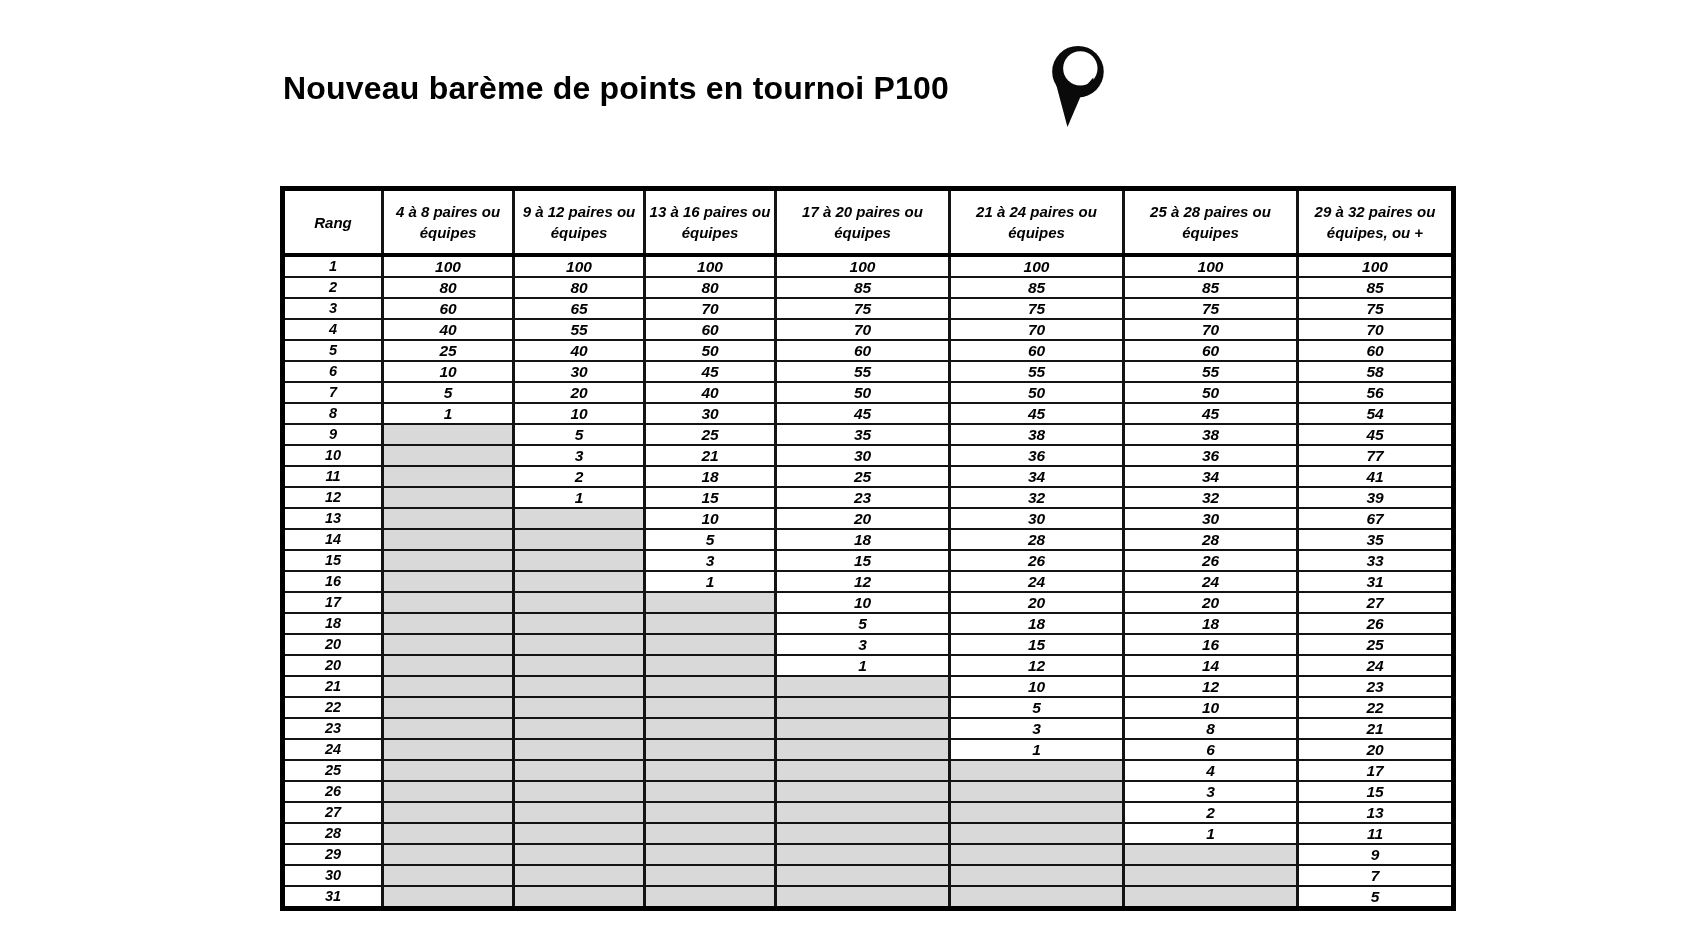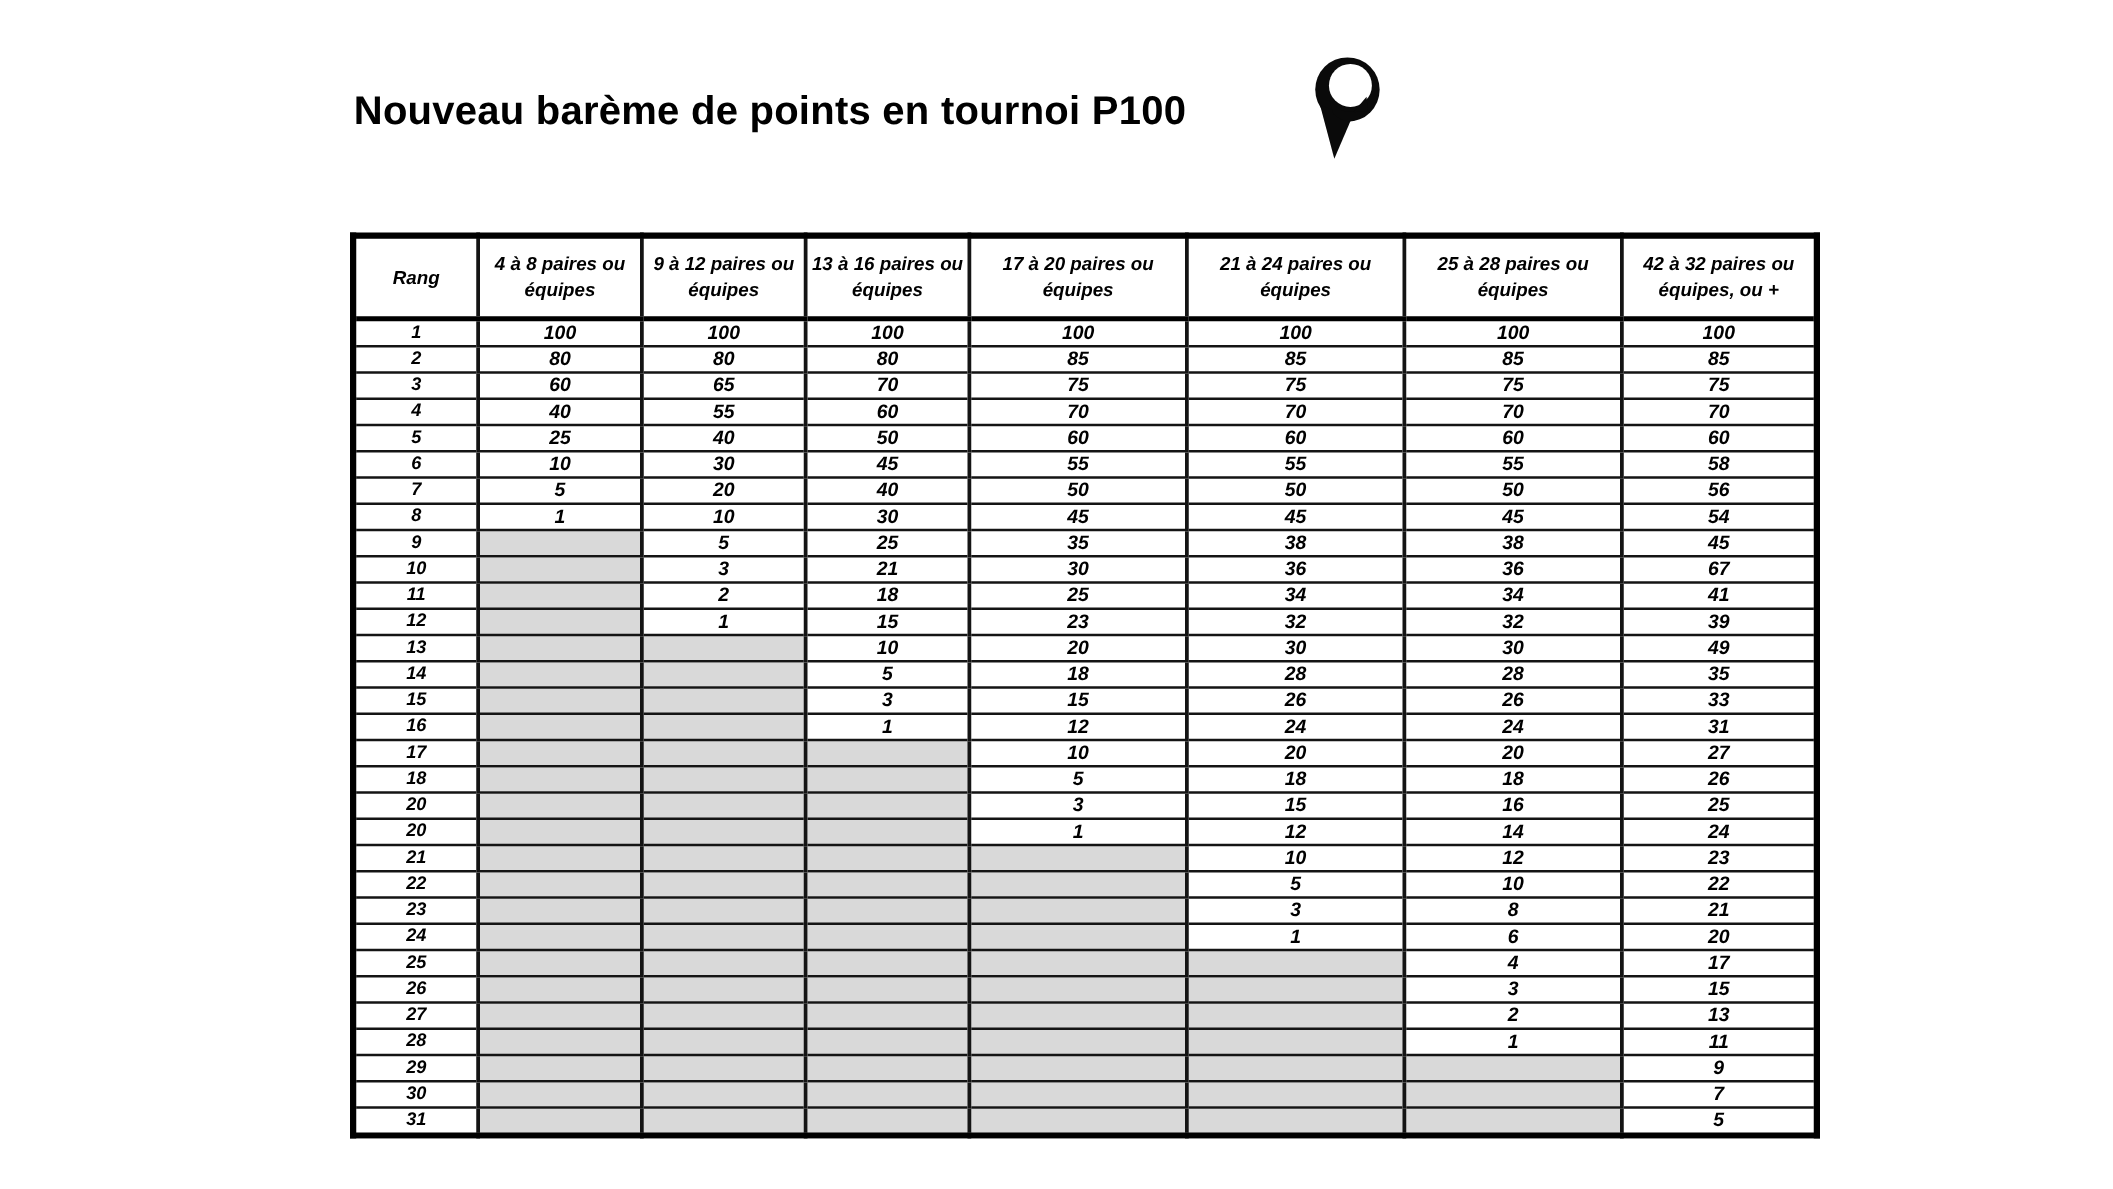--- a/index.html
+++ b/index.html
@@ -129,21 +129,21 @@
           <th style="width: 128px;">9 à 12 paires ou
 équipes</th>
           <th style="width: 128px;">13 à 16 paires ou
 équipes</th>
           <th style="width: 171px;">17 à 20 paires ou
 équipes</th>
           <th style="width: 171px;">21 à 24 paires ou
 équipes</th>
           <th style="width: 171px;">25 à 28 paires ou
 équipes</th>
-          <th style="width: 152px;">42 à 32 paires ou
+          <th style="width: 152px;">29 à 32 paires ou
 équipes, ou +</th>
         </tr>
     </thead>
     <tbody id="body-rows">
         <tr>
           <td class="rang">1</td>
           <td>100</td>
           <td>100</td>
           <td>100</td>
           <td>100</td>
@@ -232,21 +232,21 @@
           <td>45</td>
         </tr>
         <tr>
           <td class="rang">10</td>
           <td class="empty"></td>
           <td>3</td>
           <td>21</td>
           <td>30</td>
           <td>36</td>
           <td>36</td>
-          <td>67</td>
+          <td>77</td>
         </tr>
         <tr>
           <td class="rang">11</td>
           <td class="empty"></td>
           <td>2</td>
           <td>18</td>
           <td>25</td>
           <td>34</td>
           <td>34</td>
           <td>41</td>
@@ -262,21 +262,21 @@
           <td>39</td>
         </tr>
         <tr>
           <td class="rang">13</td>
           <td class="empty"></td>
           <td class="empty"></td>
           <td>10</td>
           <td>20</td>
           <td>30</td>
           <td>30</td>
-          <td>49</td>
+          <td>67</td>
         </tr>
         <tr>
           <td class="rang">14</td>
           <td class="empty"></td>
           <td class="empty"></td>
           <td>5</td>
           <td>18</td>
           <td>28</td>
           <td>28</td>
           <td>35</td>

